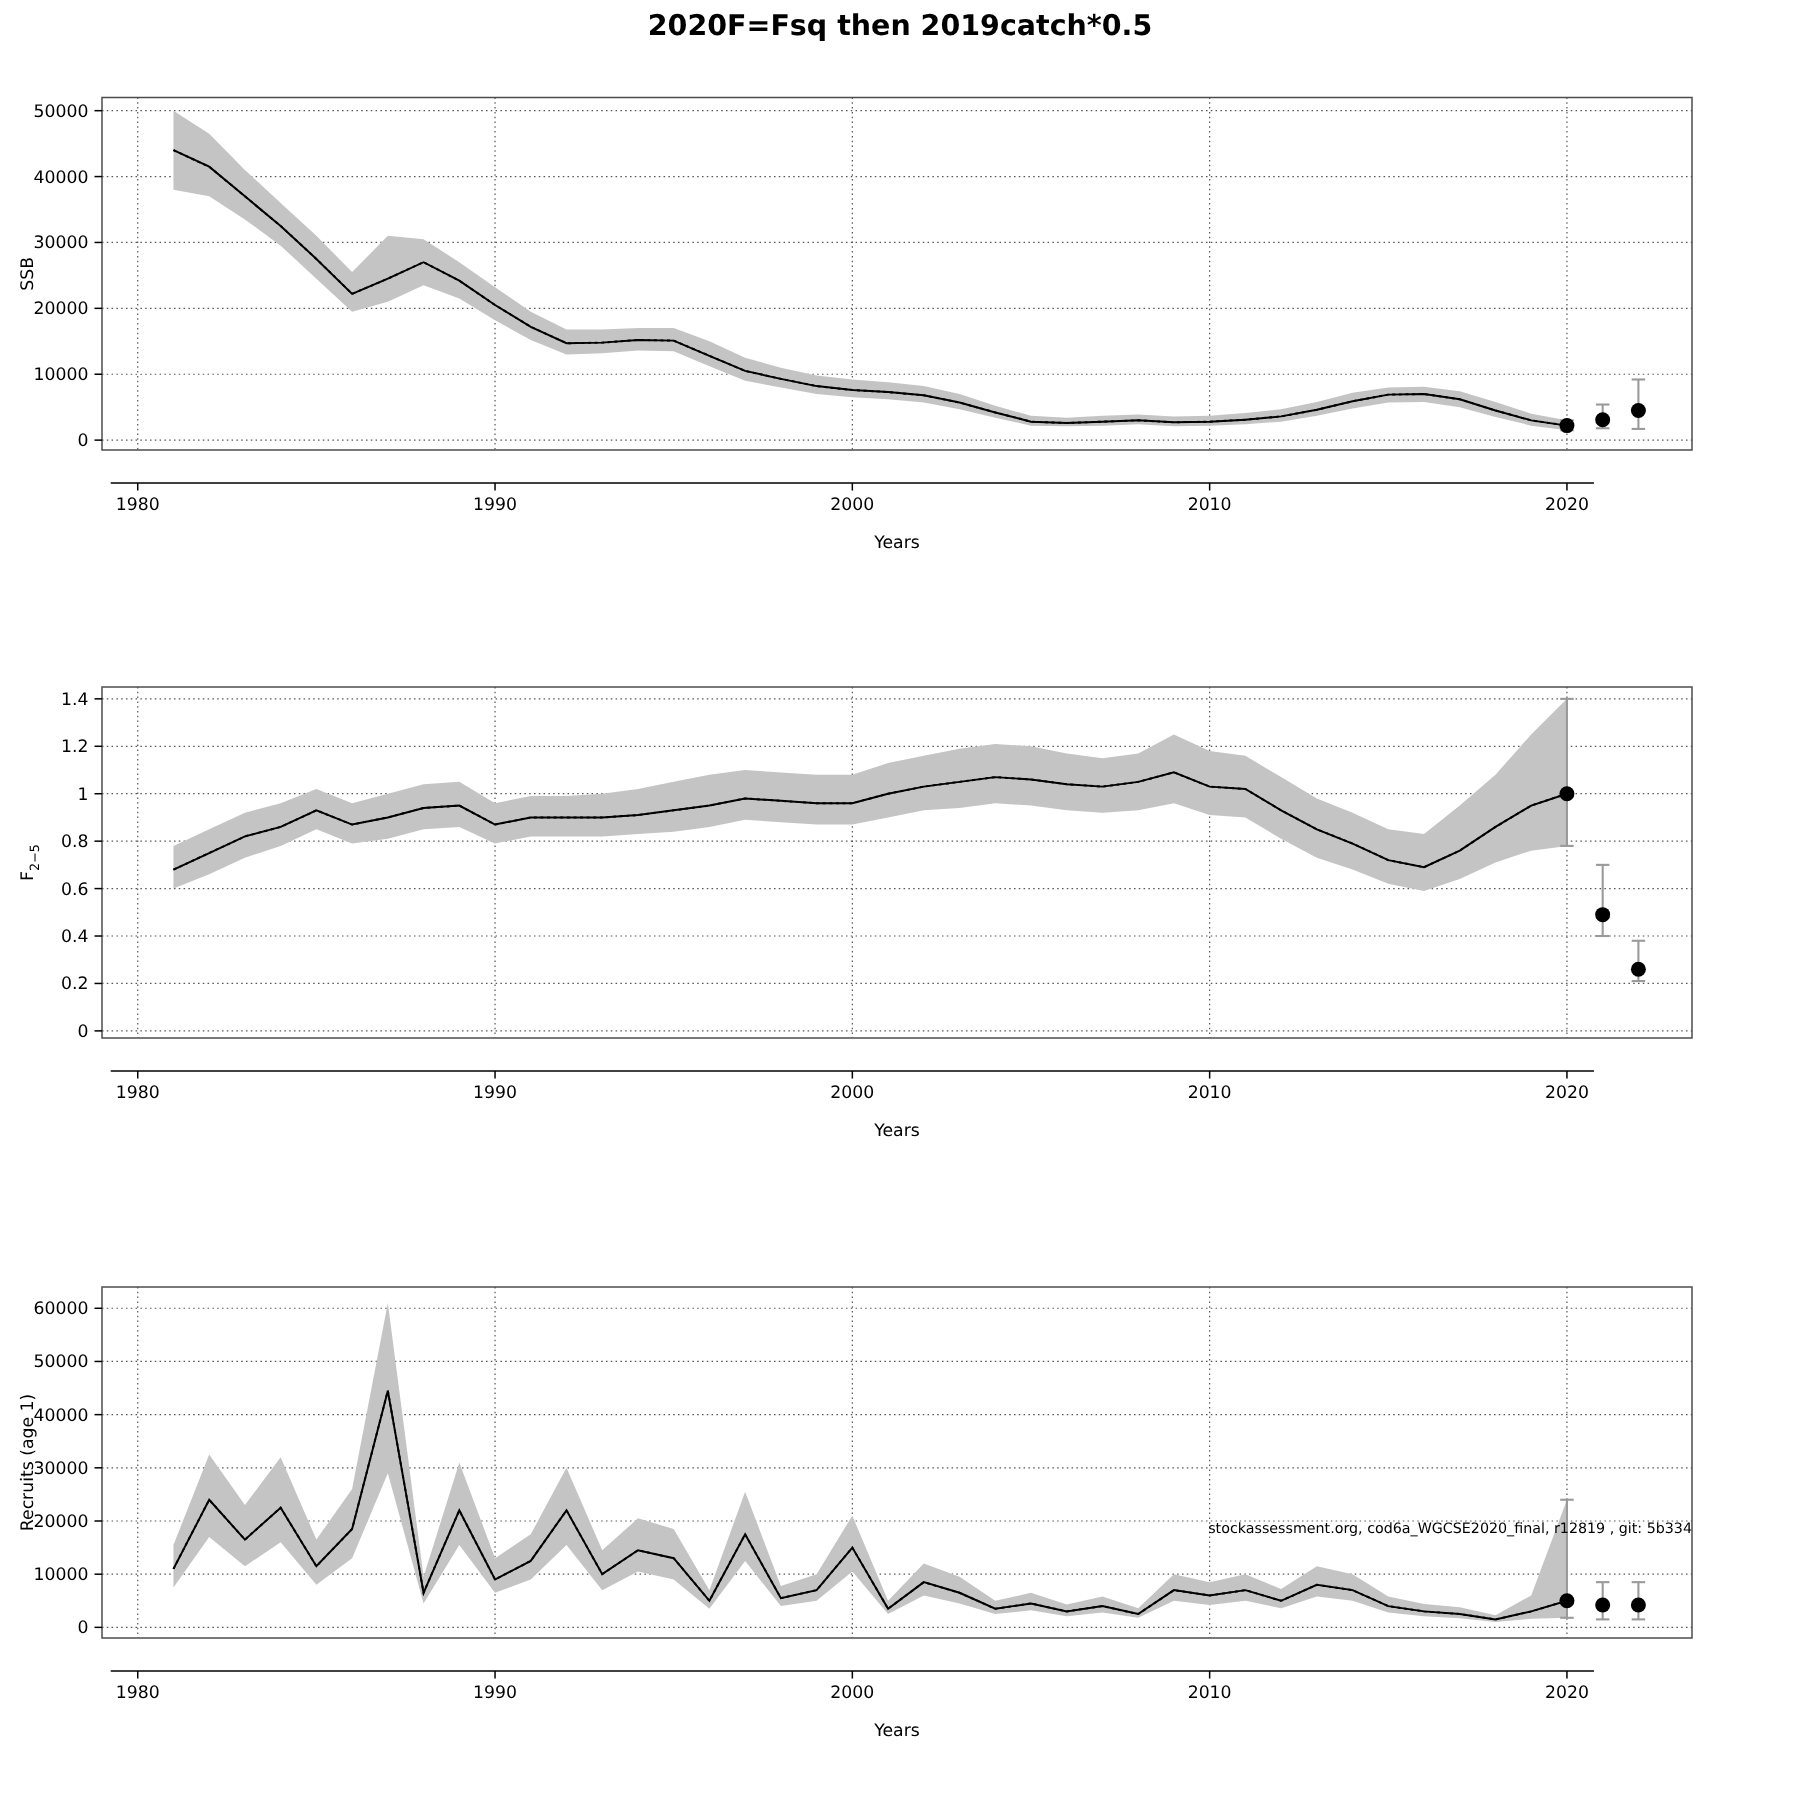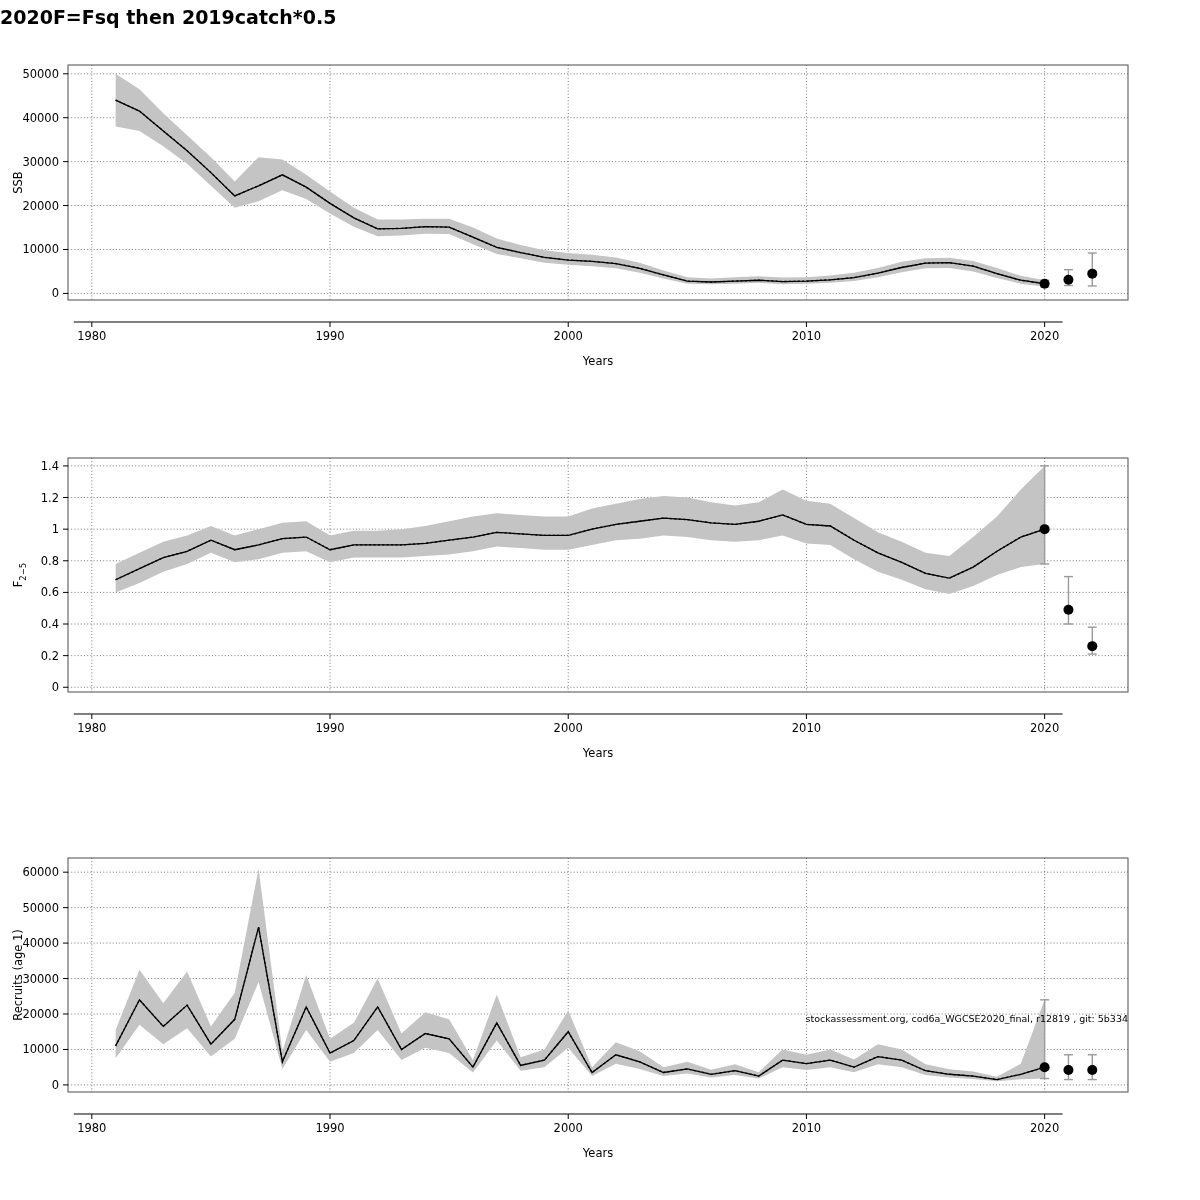--- a/index.html
+++ b/index.html
@@ -13,21 +13,21 @@
     font-family: "DejaVu Sans", sans-serif;
     color: #000000;
     overflow: hidden;
     position: relative;
   }
   .page-title {
     position: absolute;
     top: 6px;
     left: 0;
     width: 1200px;
-    text-align: left;
+    text-align: center;
     font-size: 19px;
     font-weight: bold;
     font-family: "DejaVu Sans", sans-serif;
   }
   .panel {
     position: absolute;
     left: 0;
     width: 1200px;
   }
   #panel-ssb { top: 40px;  height: 350px; }

